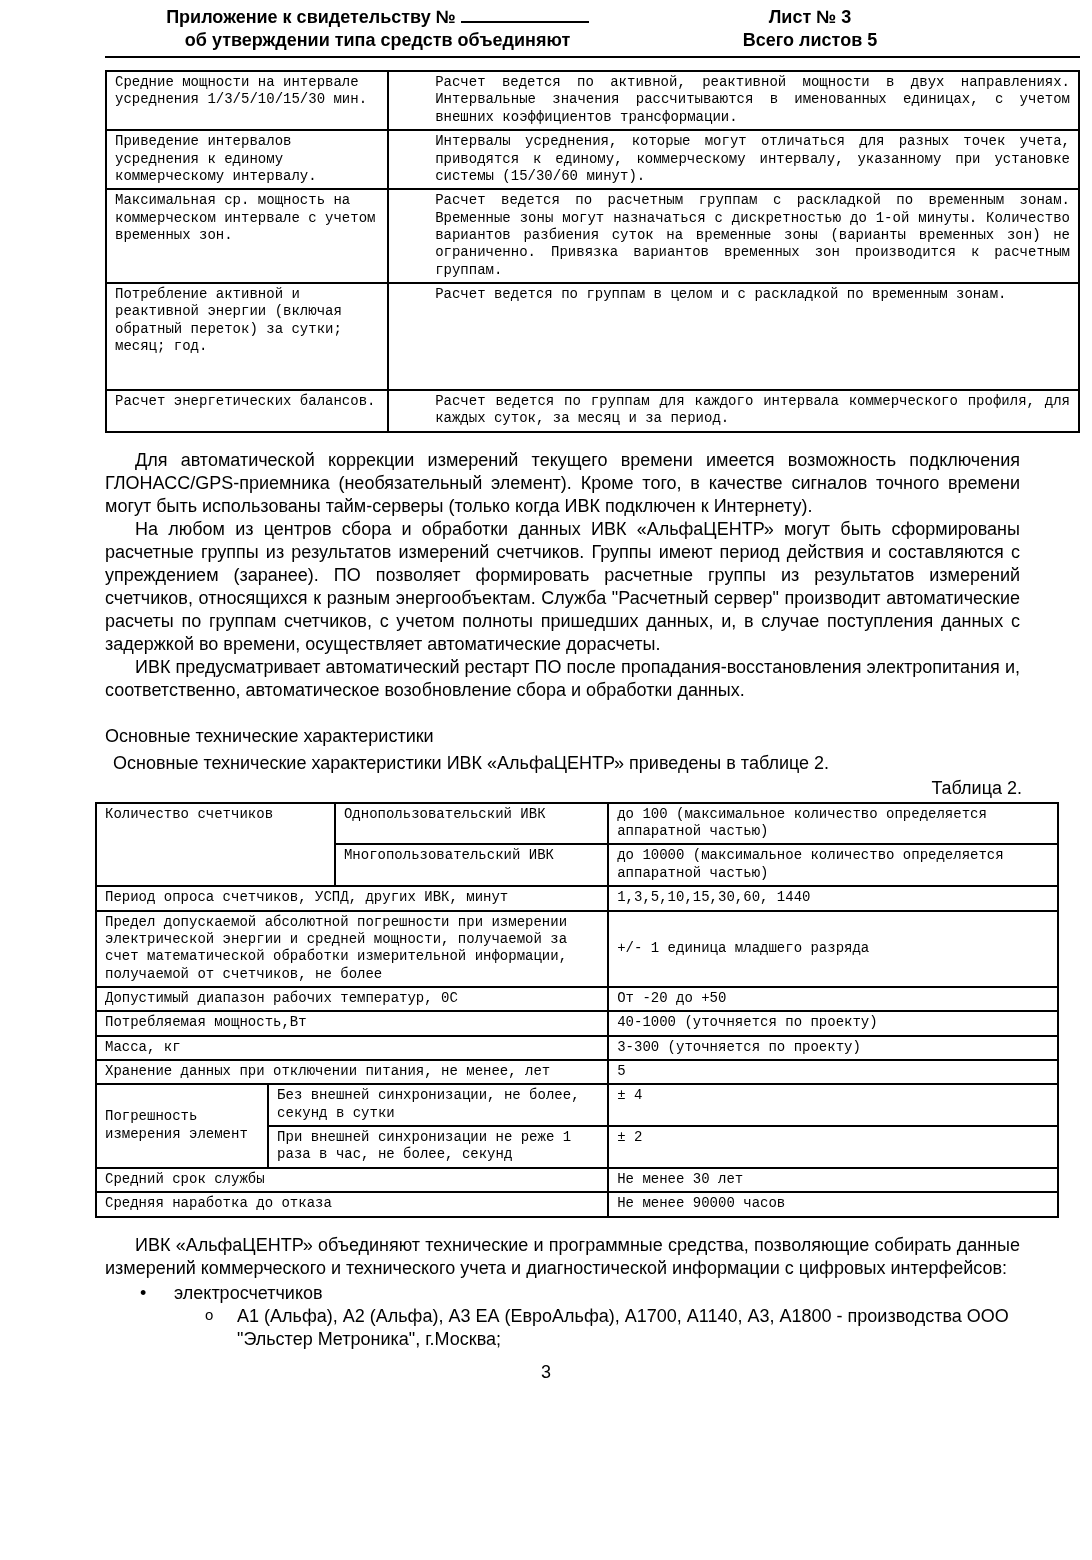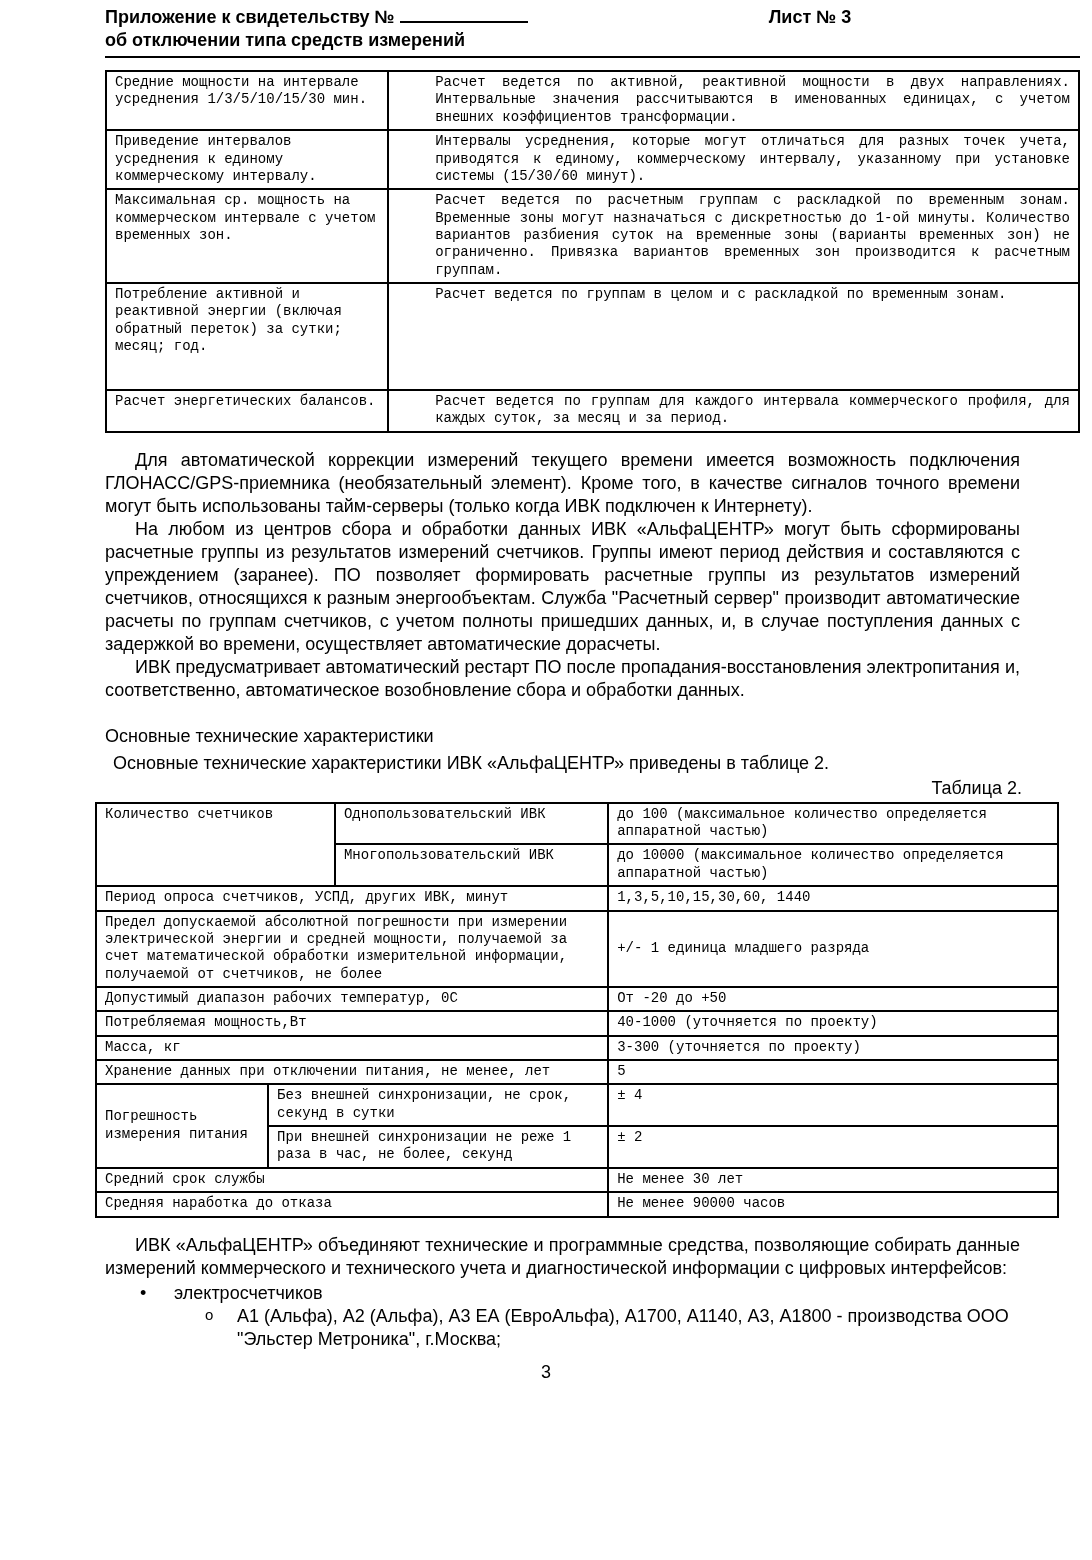--- a/index.html
+++ b/index.html
@@ -20,21 +20,21 @@
     padding: 6px 12px 0 105px;
   }
   
   .doc-header {
     display: flex;
     align-items: flex-start;
     font-weight: bold;
     border-bottom: 2px solid #000;
     padding-bottom: 4px;
   }
-  .doc-header .left { flex: 1; }
+  .doc-header .left { flex: 1; text-align: center; }
   .doc-header .right {
     width: 320px;
     text-align: center;
     margin-right: 110px;
   }
   .blank-underline {
     display: inline-block;
     width: 128px;
     height: 13px;
     border-bottom: 2px solid #000;
@@ -94,24 +94,25 @@
 <body>
 
 <div class="page">
 
   <div class="doc-header">
     <div class="left">
       <div>
         <span>Приложение к свидетельству №</span>
         <span class="blank-underline"></span>
       </div>
-      <div>об отключении типа средств измерений</div>
+      <div>об утверждении типа средств объединяют</div>
     </div>
     <div class="right">
       <div>Лист № 3</div>
+      <div>Всего листов 5</div>
     </div>
   </div>
 
   <table class="t1">
     <colgroup>
         <col class="c-term">
         <col>
       </colgroup>
     <tbody>
       <tr>
@@ -182,22 +183,22 @@
       </tr>
       <tr>
         <td colspan="3">Масса, кг</td>
         <td>3-300 (уточняется по проекту)</td>
       </tr>
       <tr>
         <td colspan="3">Хранение данных при отключении питания, не менее, лет</td>
         <td>5</td>
       </tr>
       <tr>
-        <td rowspan="2" class="vm">Погрешность измерения питания</td>
-        <td colspan="2">Без внешней синхронизации, не срок, секунд в сутки</td>
+        <td rowspan="2" class="vm">Погрешность измерения элемент</td>
+        <td colspan="2">Без внешней синхронизации, не более, секунд в сутки</td>
         <td>± 4</td>
       </tr>
       <tr>
         <td colspan="2">При внешней синхронизации не реже 1 раза в час, не более,  секунд</td>
         <td>± 2</td>
       </tr>
       <tr>
         <td colspan="3">Средний срок службы</td>
         <td>Не менее 30 лет</td>
       </tr>

